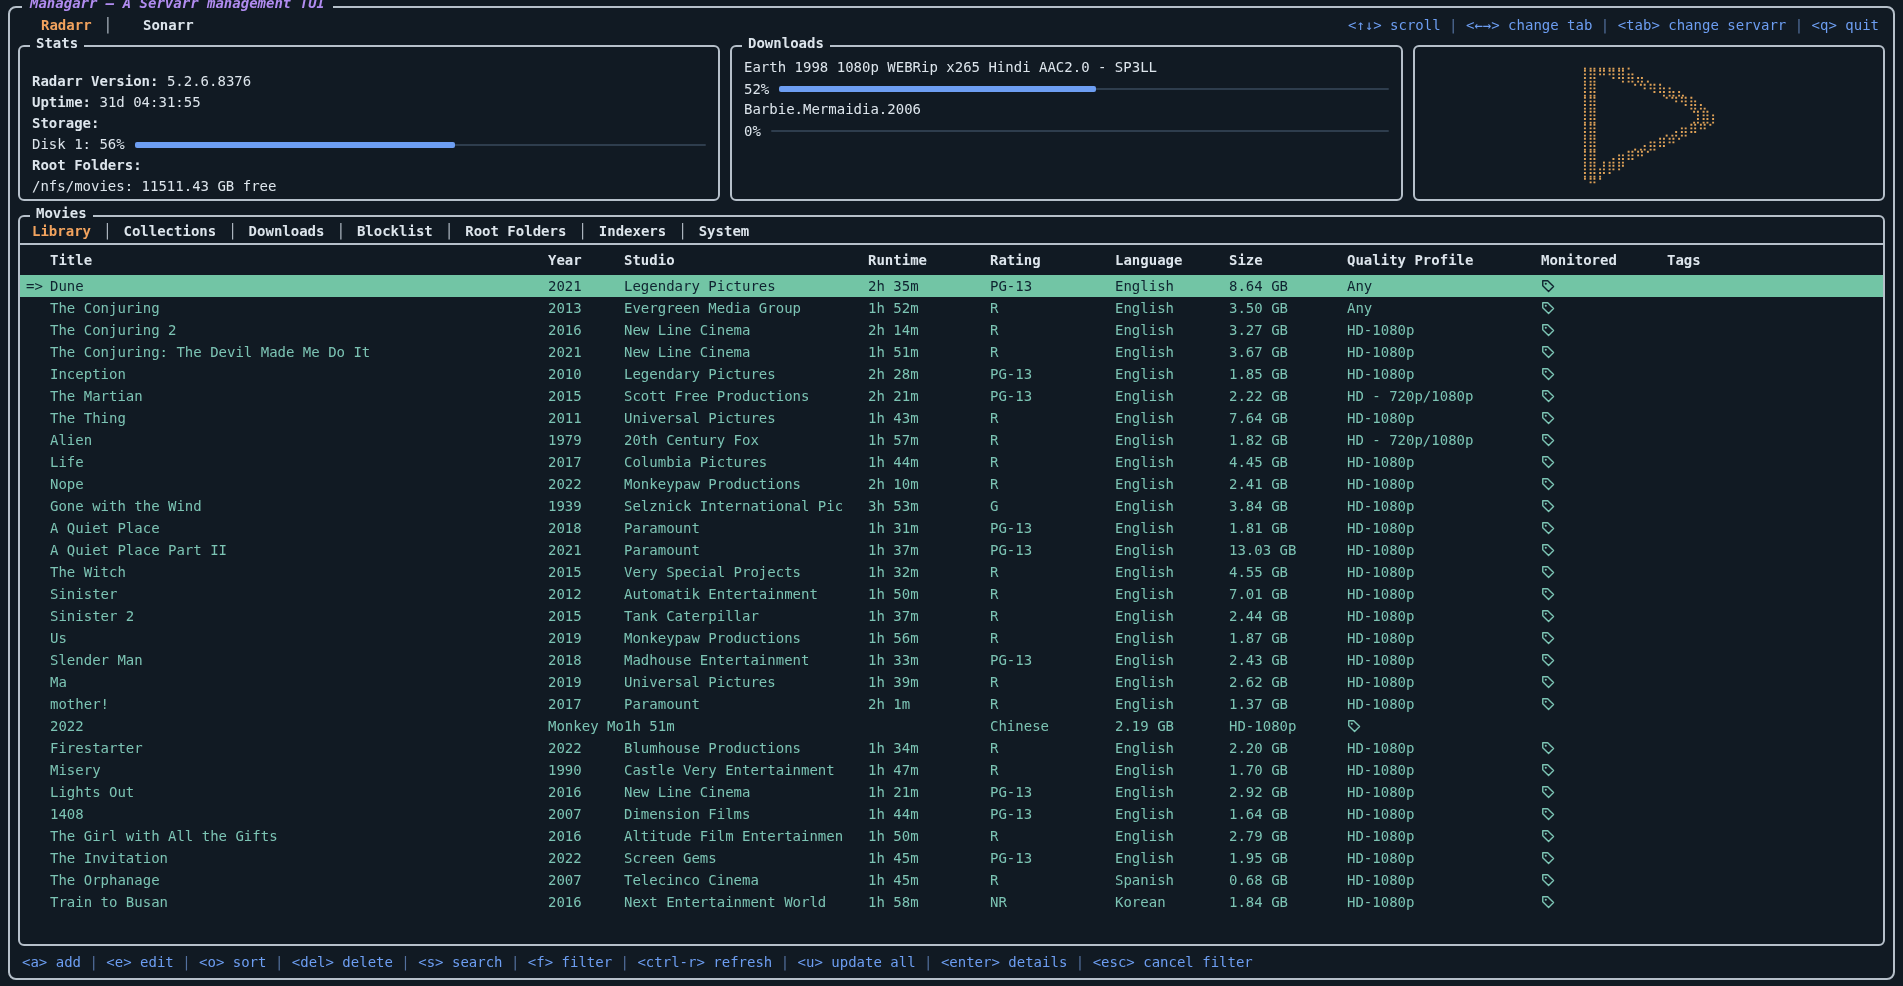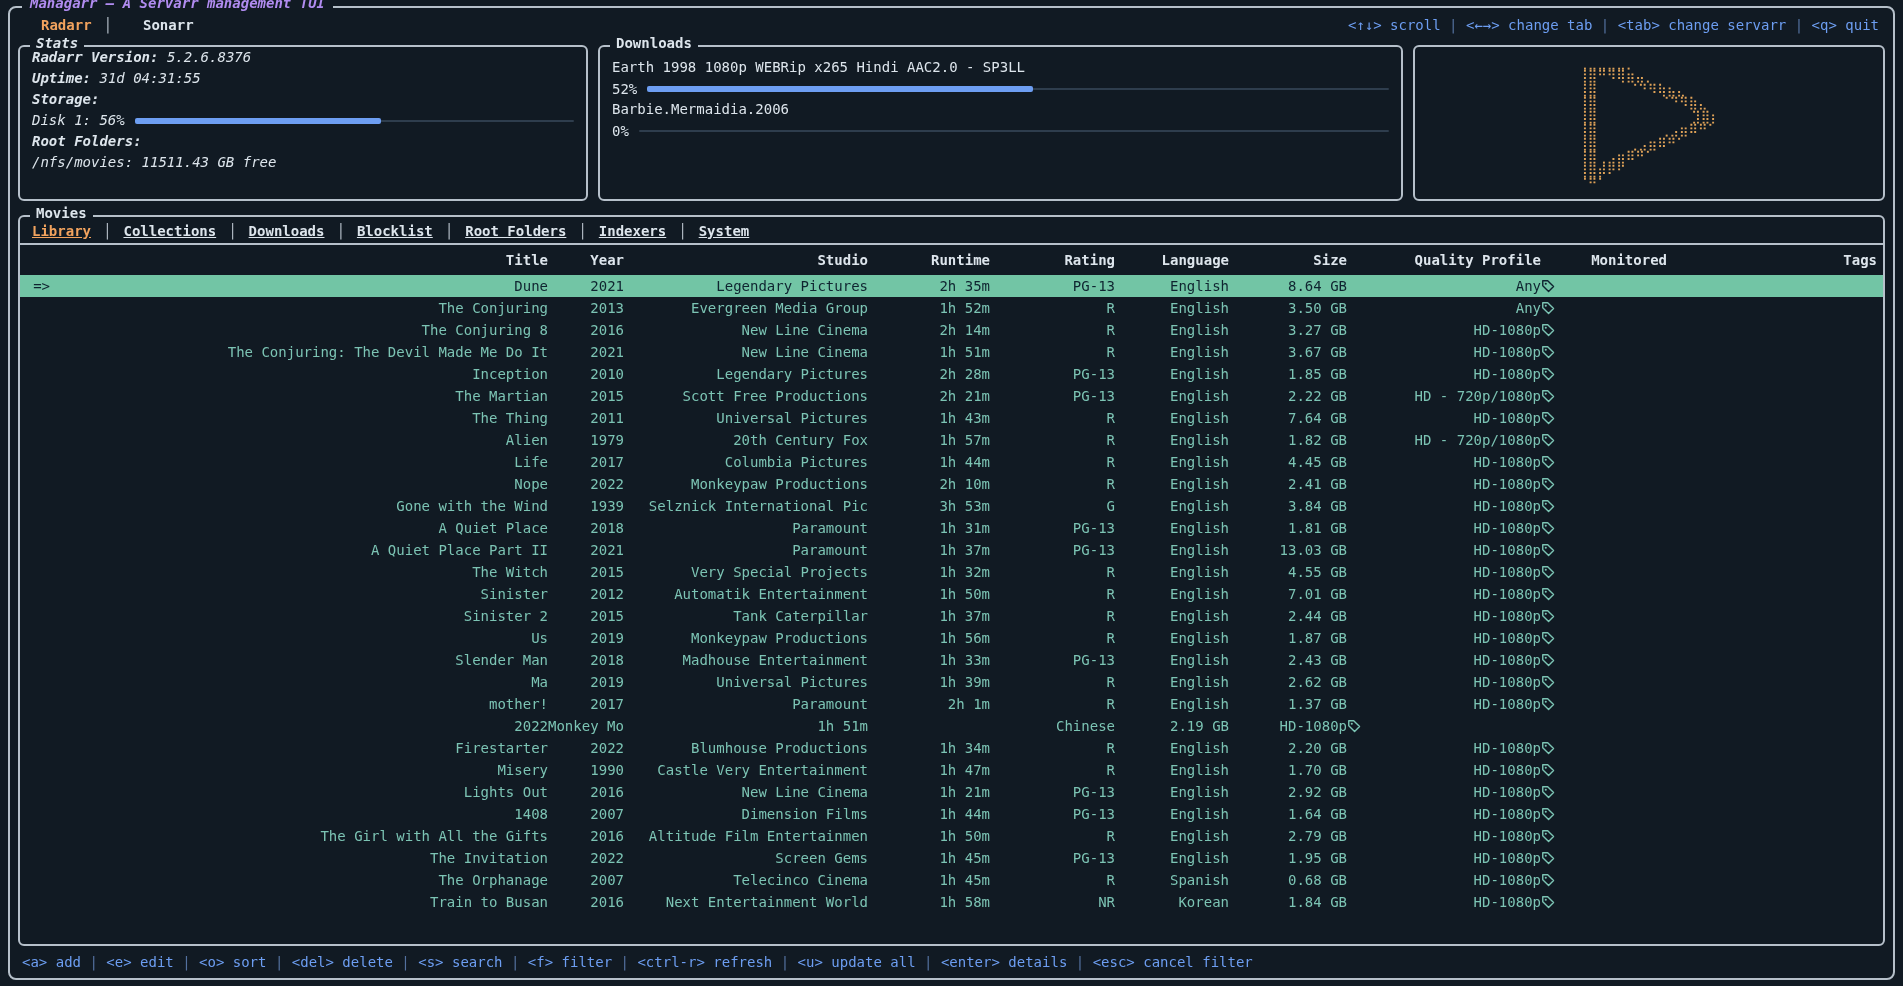--- a/index.html
+++ b/index.html
@@ -19,37 +19,37 @@
   .tab { color: var(--text,#dde5ec); padding-left: 19px; }
   .tab.active { color: var(--orange,#f2a35e); }
   .tab-sep { color: var(--border,#b6c0ca); font-weight: normal; }
   .top-hints { color: var(--blue,#6d9ef2); white-space: pre; }
   .hint { white-space: pre; }
   .hint-sep { color: var(--blue-dim,#53719f); white-space: pre; }
 
   .panels-row { display: flex; gap: 10px; margin: 10px 8px 0; height: 156px; flex: none; }
   .panel { position: relative; border: 2px solid var(--border,#b6c0ca); border-radius: 6px; }
   .panel-title { position: absolute; top: -12px; left: 10px; padding: 0 6px; background: var(--background,#111a23); font-weight: bold; color: var(--text,#dde5ec); }
-  .stats-panel { width: 570px; flex: none; padding: 0 12px 6px; font-style: italic; }
+  .stats-panel { width: 702px; flex: none; padding: 24px 12px 6px; }
   .downloads-panel { flex: 1 1 auto; padding: 10px 12px 6px; min-width: 0; }
   .logo-panel { width: 472px; flex: none; display: flex; align-items: center; justify-content: center; }
 
   .stat-line { line-height: 21px; height: 21px; display: flex; align-items: center; white-space: pre; }
   .b { font-weight: bold; }
   .bar { position: relative; flex: 1 1 auto; height: 20px; margin-left: 10px; }
   .bar-track { position: absolute; left: 0; right: 0; top: 50%; height: 2px; margin-top: -1px; background: var(--bar-track,#2e3d4d); border-radius: 1px; }
   .bar-fill { position: absolute; left: 0; top: 50%; height: 6px; margin-top: -3px; background: var(--blue,#5f9cf8); border-radius: 2px; }
   .dl-name { line-height: 21px; height: 21px; white-space: pre; overflow: hidden; }
   .bar-line { display: flex; align-items: center; height: 21px; }
   .pct { white-space: pre; }
   .logo-art { margin: 0; color: var(--logo-orange,#dfa258); font-size: 13px; line-height: 13.5px; font-family: "DejaVu Sans Mono", monospace; }
 
-  .movies-panel { flex: 1 1 auto; margin: 14px 8px 0; display: flex; flex-direction: column; min-height: 0; padding: 0; text-align: right; }
+  .movies-panel { flex: 1 1 auto; margin: 14px 8px 0; display: flex; flex-direction: column; min-height: 0; padding: 0; }
   .movies-tabs { display: flex; align-items: center; gap: 12px; padding: 6px 12px 4px; border-bottom: 2px solid var(--border,#b6c0ca); font-weight: bold; flex: none; }
-  .mtab { color: var(--text,#dde5ec); text-decoration: underline; }
+  .mtab { color: var(--text,#dde5ec); }
   .mtab.active { color: var(--orange,#f2a35e); }
 
   .trow { display: grid; grid-template-columns: 24px 498px 76px 244px 122px 125px 114px 118px 194px 126px minmax(0,1fr); align-items: center; padding: 0 6px; height: 22px; flex: none; }
   .thead { font-weight: bold; height: 30px; color: var(--text,#dde5ec); }
   .tbody { flex: 1 1 auto; overflow: hidden; display: flex; flex-direction: column; }
   .cell { white-space: pre; overflow: hidden; }
   .body-row { color: var(--teal,#7cc4b4); }
   .trow.sel { background: var(--selection-bg,#72c5a5); color: var(--selection-fg,#0f2430); }
   .mon svg { display: block; }
 
@@ -191,21 +191,21 @@
           <span class="cell">3.50 GB</span>
           <span class="cell">Any</span>
           <span class="cell mon"><svg viewBox="0 0 24 24" width="14" height="14" aria-hidden="true">
               <path d="M3 3h8.5L21.5 13 13 21.5 3 11.5z" fill="none" stroke="currentColor" stroke-width="2.4" stroke-linejoin="round"></path>
               <circle cx="8.2" cy="8.2" r="1.8" fill="currentColor"></circle>
             </svg></span>
           <span class="cell"></span>
         </div>
         <div class="trow body-row">
           <span class="cell"></span>
-          <span class="cell">The Conjuring 8</span>
+          <span class="cell">The Conjuring 2</span>
           <span class="cell">2016</span>
           <span class="cell">New Line Cinema</span>
           <span class="cell">2h 14m</span>
           <span class="cell">R</span>
           <span class="cell">English</span>
           <span class="cell">3.27 GB</span>
           <span class="cell">HD-1080p</span>
           <span class="cell mon"><svg viewBox="0 0 24 24" width="14" height="14" aria-hidden="true">
               <path d="M3 3h8.5L21.5 13 13 21.5 3 11.5z" fill="none" stroke="currentColor" stroke-width="2.4" stroke-linejoin="round"></path>
               <circle cx="8.2" cy="8.2" r="1.8" fill="currentColor"></circle>

